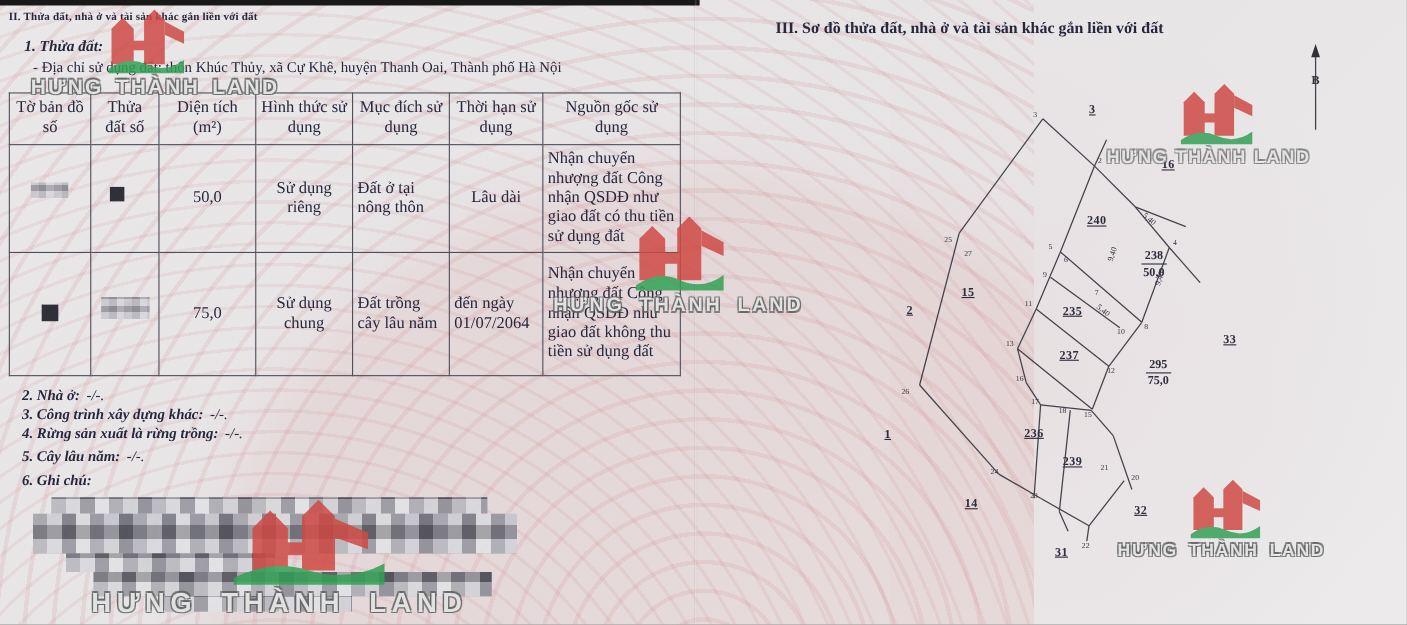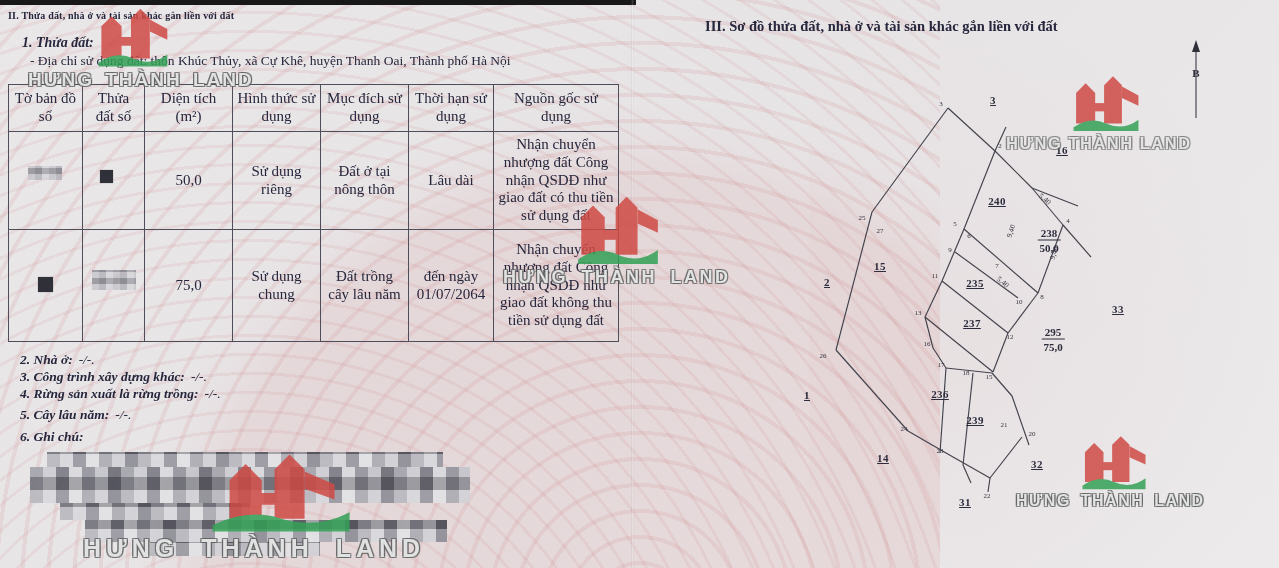--- a/index.html
+++ b/index.html
@@ -28,21 +28,21 @@
   .sec2-sub{position:absolute;left:22px;top:35px;font-size:14px;font-weight:bold;font-style:italic;}
   .address{position:absolute;left:30px;top:53px;font-size:13.5px;width:600px;}
 
   
   table.land-table{
     position:absolute;left:8px;top:84px;width:610px;height:256px;
     border-collapse:collapse;table-layout:fixed;font-size:15px;color:#26263c;
   }
   table.land-table th, table.land-table td{
     border:1.4px solid #4e4e5a;vertical-align:middle;padding:2px 4px;line-height:1.18;
-    font-weight:normal;overflow:hidden;text-align:center;
+    font-weight:normal;overflow:hidden;
   }
   table.land-table th{text-align:center;height:42px;}
   td.c{text-align:center;}
   td.l{text-align:left;}
   tr.r1{height:98px;} tr.r2{height:112px;}
 
   
   .mosaic{
     position:absolute;pointer-events:none;opacity:.92;
     background-image:

